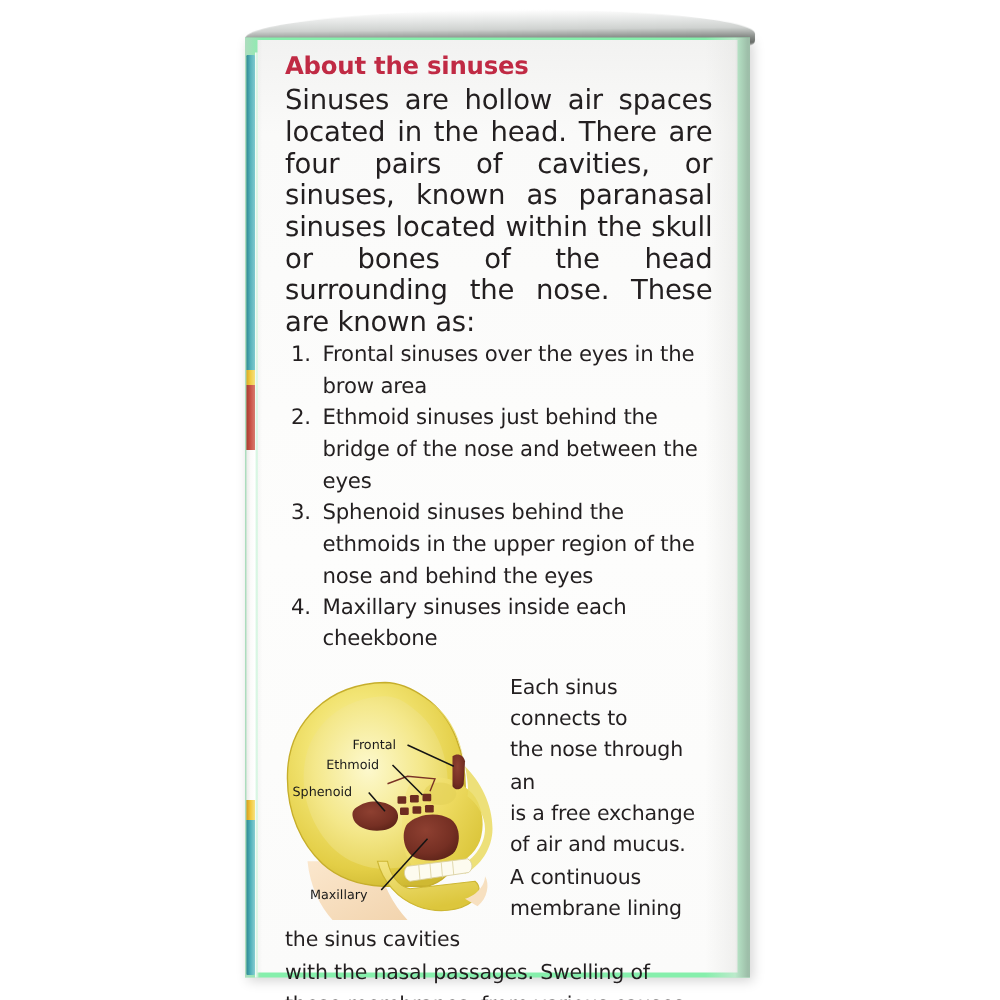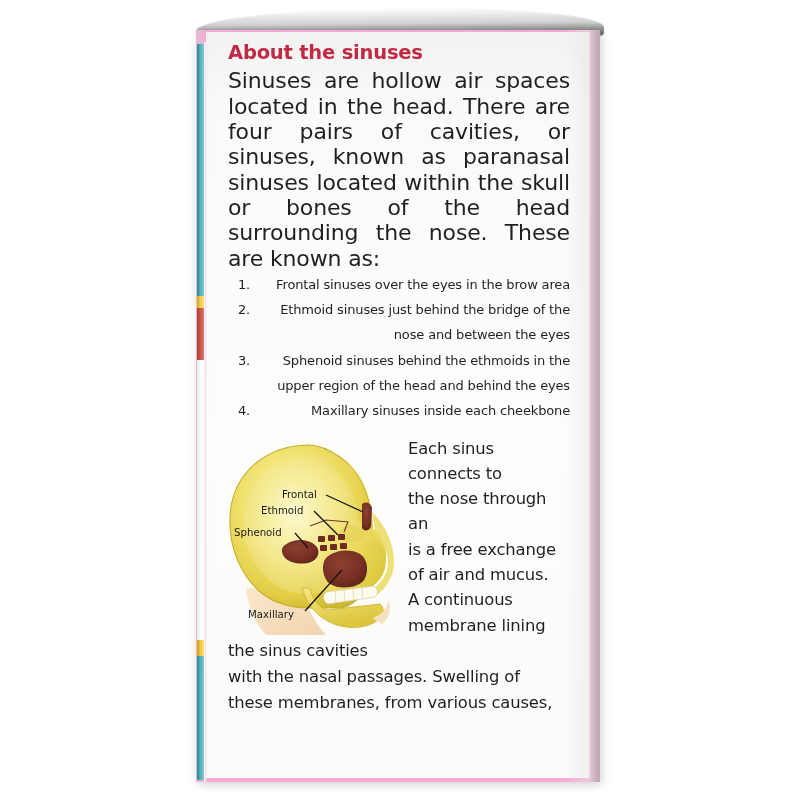--- a/index.html
+++ b/index.html
@@ -31,21 +31,21 @@
     transform: skewY(-0.55deg);
     filter: blur(0.4px);
   }
 
   .box {
     position: absolute;
     left: 196px;
     top: 30px;
     width: 404px;
     height: 752px;
-    background: #f9a8d4;
+    background: #86efac;
     box-shadow: 2px 3px 9px rgba(0,0,0,0.17);
   }
 
   
   .box-shade {
     position: absolute;
     inset: 0;
     background:
       linear-gradient(to right,
         rgba(205,205,205,0.55) 0px,
@@ -110,24 +110,23 @@
     line-height: 25.3px;
     text-align: justify;
     margin: 0;
     letter-spacing: -0.15px;
   }
 
   ol.sinus-list {
     margin: 1px 0 0 0;
     padding: 0 0 0 26px;
     color: #231f20;
-    font-size: 13px;
+    font-size: 17px;
     line-height: 25.3px;
     letter-spacing: -0.15px;
-    text-align: right;
   }
   ol.sinus-list li {
     margin: 0;
     padding-left: 4px;
   }
 
   
   .wrap-block {
     position: relative;
     margin-top: 12px;
@@ -193,21 +192,21 @@
 
     <div class="content">
 
       <h1 class="title">About the sinuses</h1>
 
       <p class="para">Sinuses are hollow air spaces located in the head. There are four pairs of cavities, or sinuses, known as paranasal sinuses located within the skull or bones of the head surrounding the nose. These are known as:</p>
 
       <ol class="sinus-list">
         <li>Frontal sinuses over the eyes in the brow area</li>
         <li>Ethmoid sinuses just behind the bridge of the nose and between the eyes</li>
-        <li>Sphenoid sinuses behind the ethmoids in the upper region of the head and behind the eyes</li>
+        <li>Sphenoid sinuses behind the ethmoids in the upper region of the nose and behind the eyes</li>
         <li>Maxillary sinuses inside each cheekbone</li>
       </ol>
 
       <div class="wrap-block">
 
         <div class="figure">
           <svg width="178" height="198" viewBox="0 0 178 198" xmlns="http://www.w3.org/2000/svg">
             <defs>
               <radialGradient id="craniumG" cx="42%" cy="36%" r="68%">
                 <stop offset="0%" stop-color="#fbf5b8"></stop>

